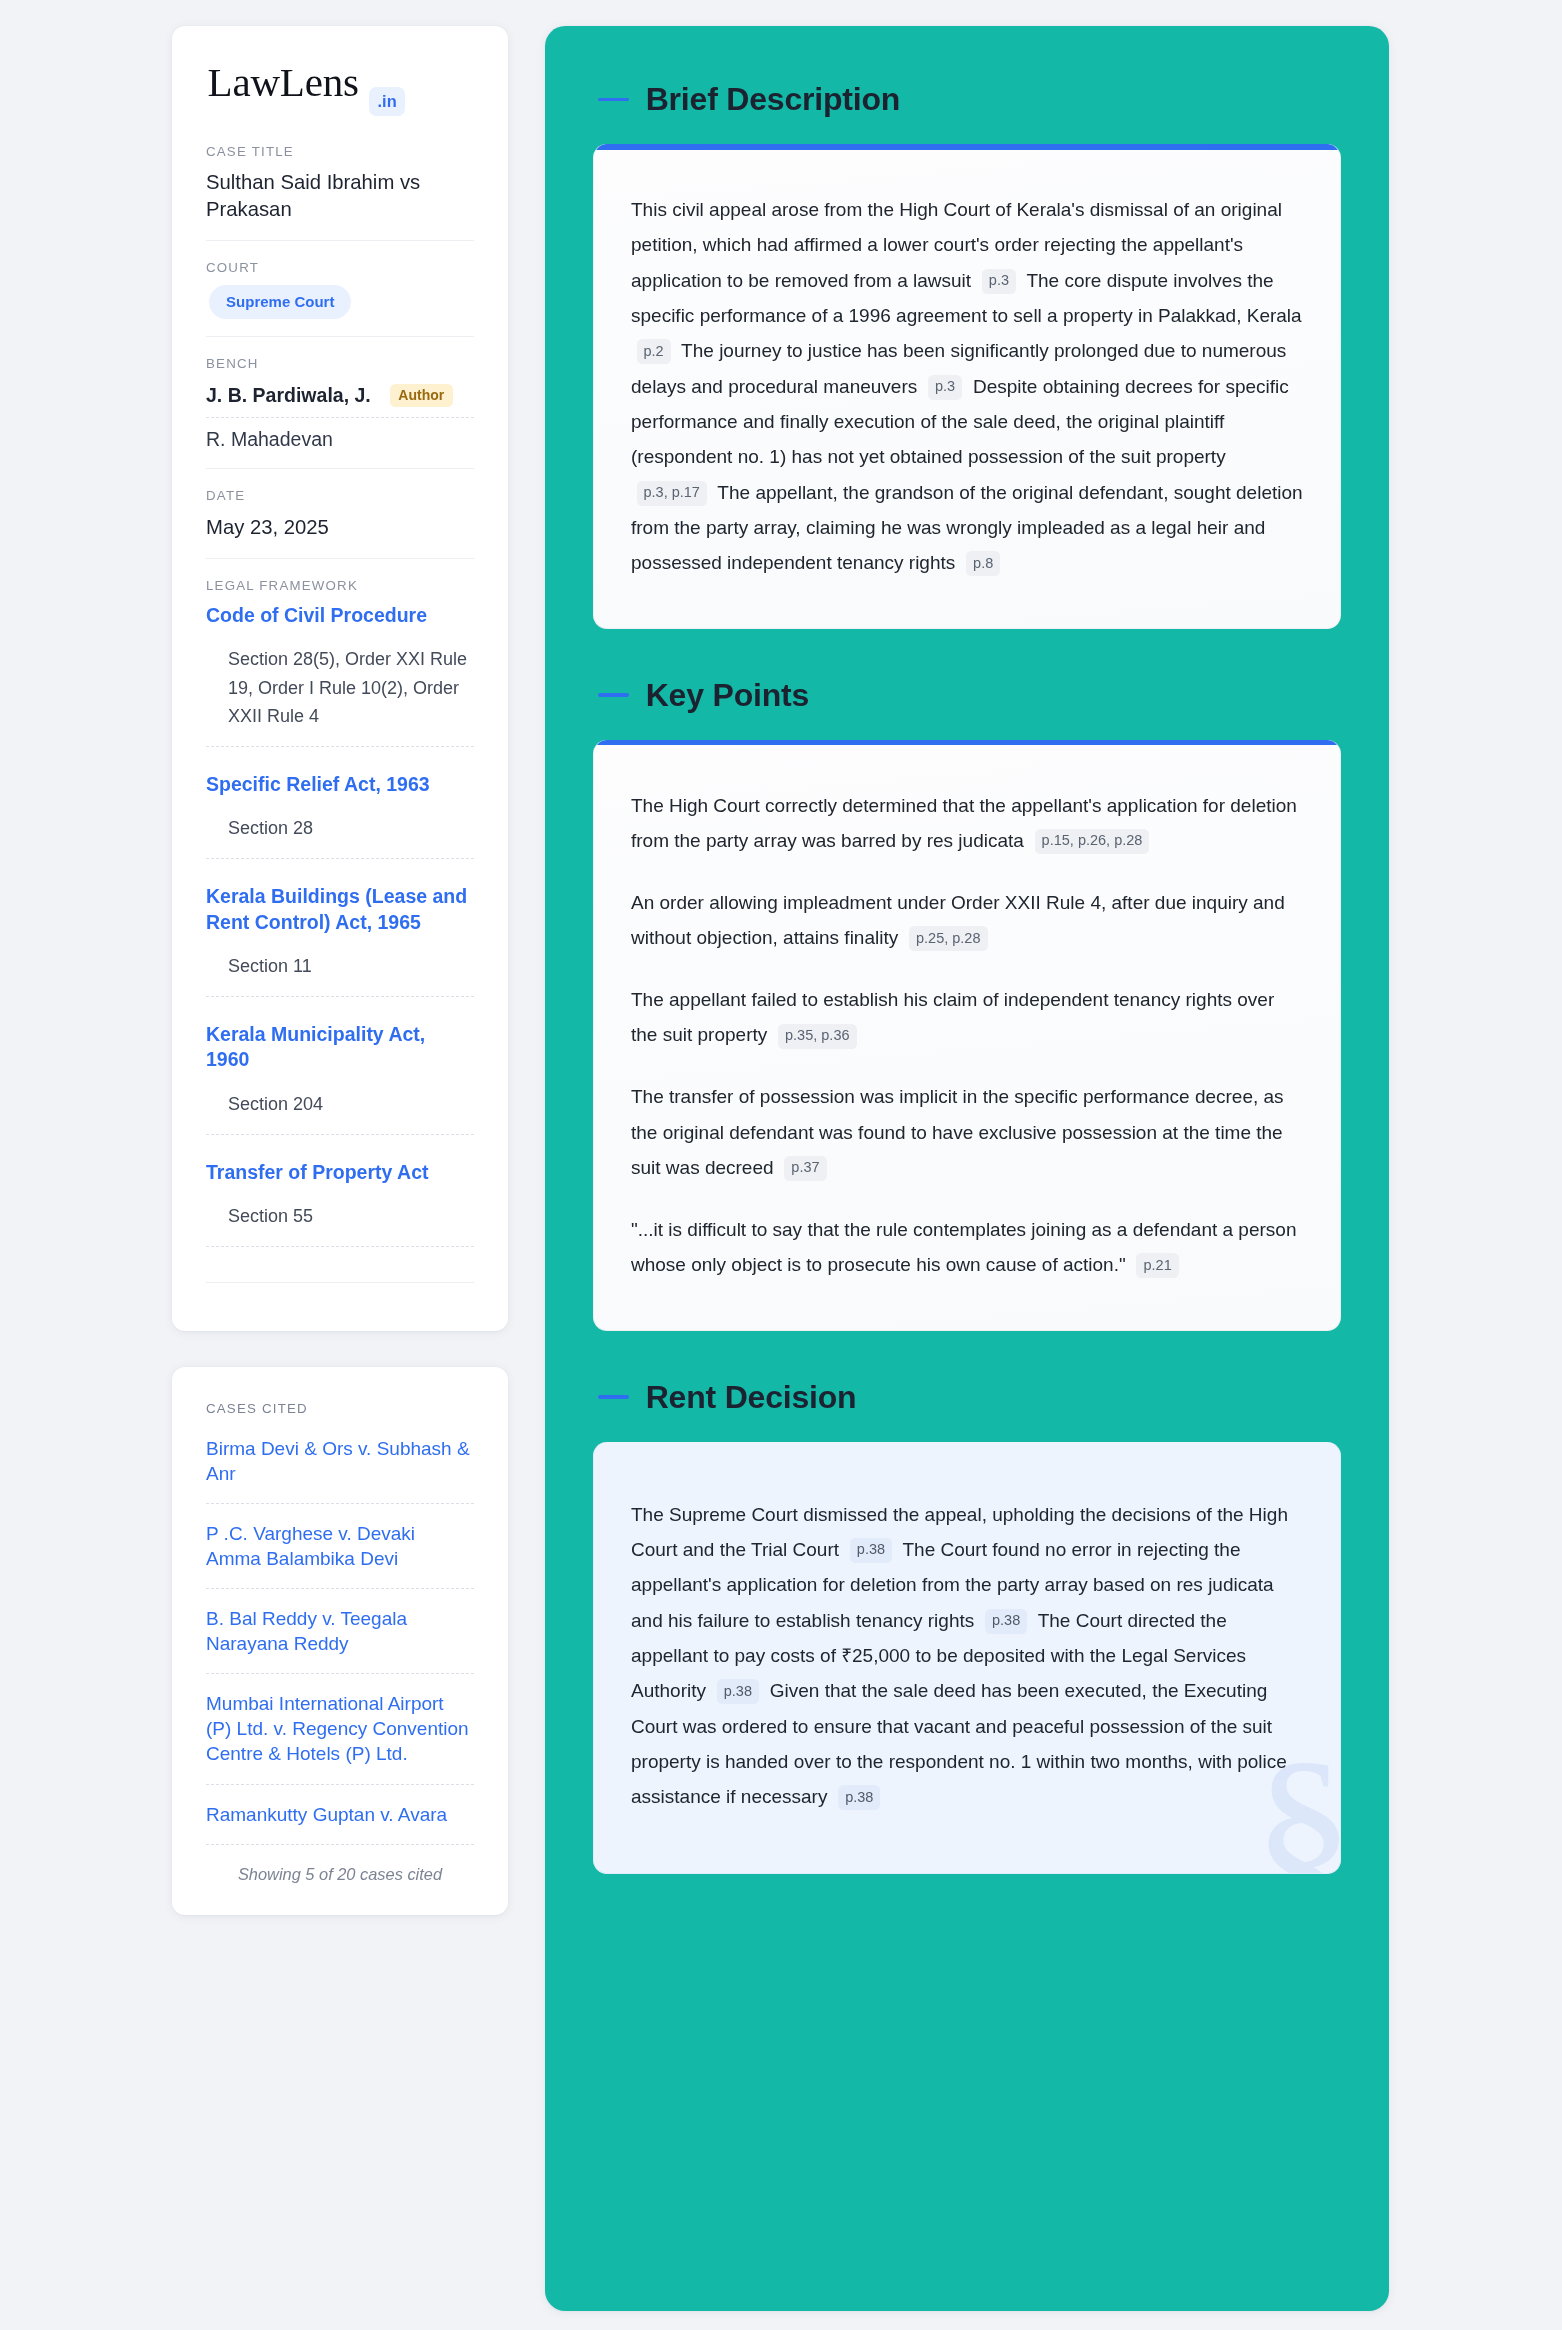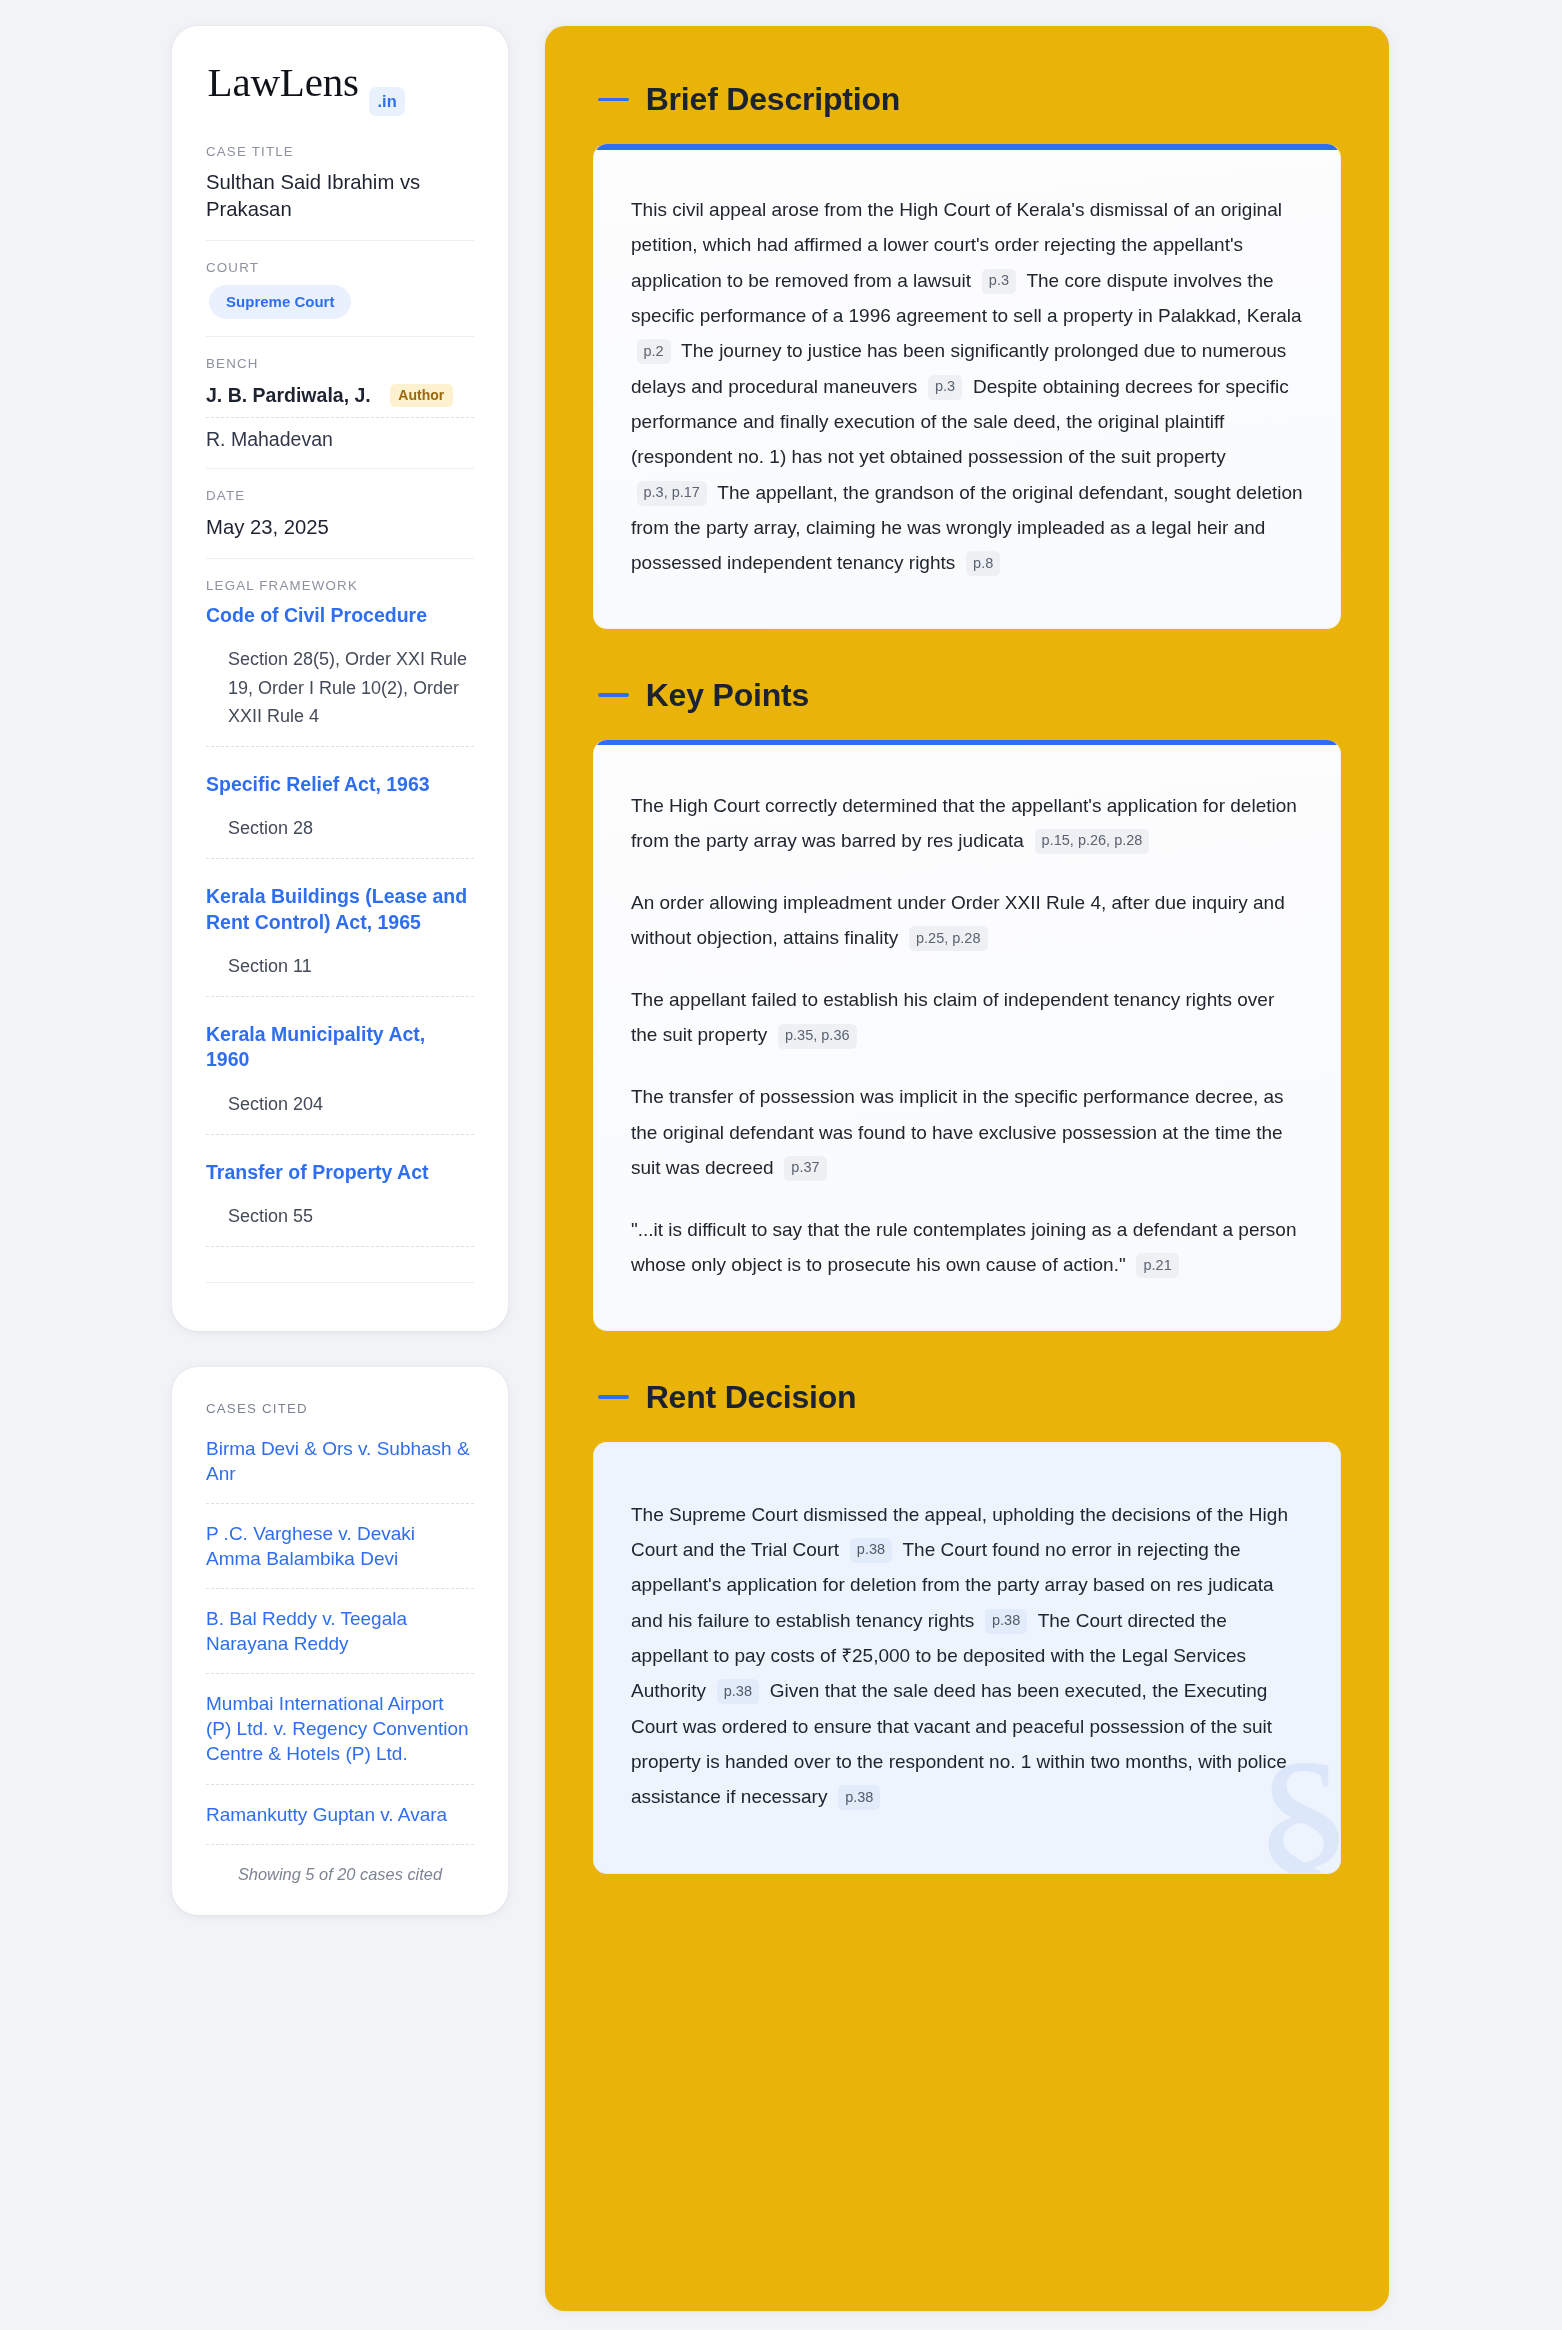--- a/index.html
+++ b/index.html
@@ -25,21 +25,21 @@
     width: 336px;
     margin-left: 172px;
     flex: 0 0 336px;
     display: flex;
     flex-direction: column;
     gap: 36px;
   }
 
   .card {
     background: #ffffff;
-    border-radius: 26px;
+    border-radius: 13px;
     box-shadow: 0 1.6px 11px rgba(25,35,60,.055), 0 0.8px 2.3px rgba(25,35,60,.04);
   }
 
   .sidebar-main { padding: 36px 34px 31px 34px; }
 
   .logo-row {
     display: flex;
     align-items: center;
     gap: 10.2px;
     margin-bottom: 41px;
@@ -157,21 +157,21 @@
     color: #7c8494;
     text-align: center;
     padding-top: 3.1px;
   }
 
   
   .main {
     flex: 0 0 844px;
     width: 844px;
     margin-left: 37px;
-    background: #eab308;
+    background: #14b8a6;
     border-radius: 20.3px;
     box-shadow: 0 1.6px 11px rgba(25,35,60,.055), 0 0.8px 2.3px rgba(25,35,60,.04);
     padding: 55px 48px 62px 48px;
     min-height: 2285px;
   }
 
   .section + .section { margin-top: 48px; }
 
   .section-head {
     display: flex;

